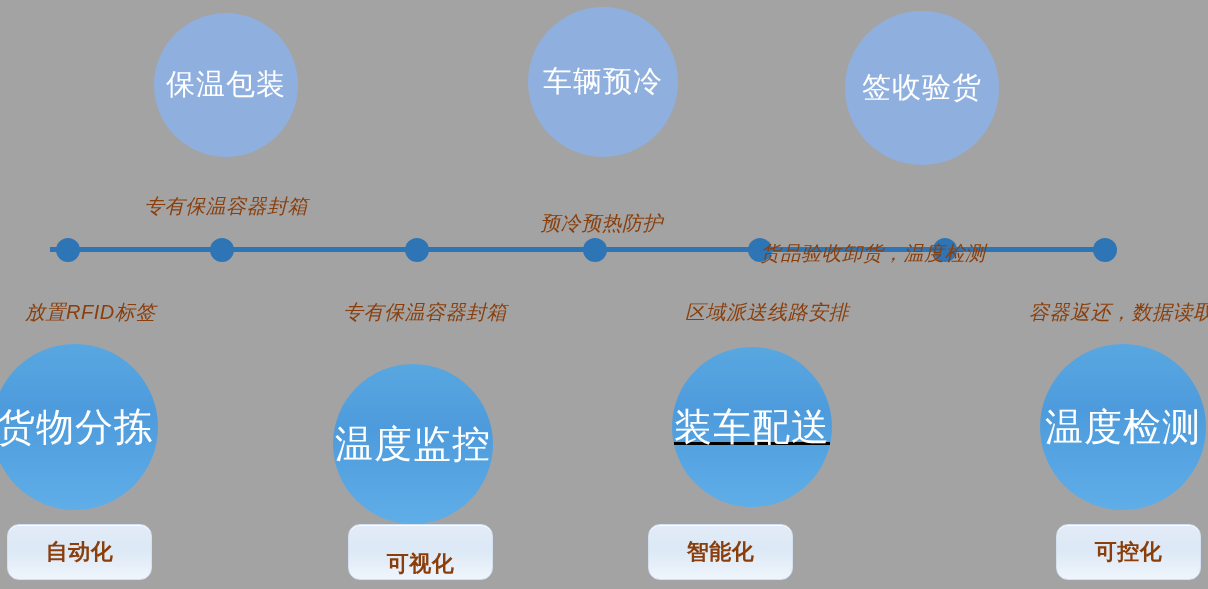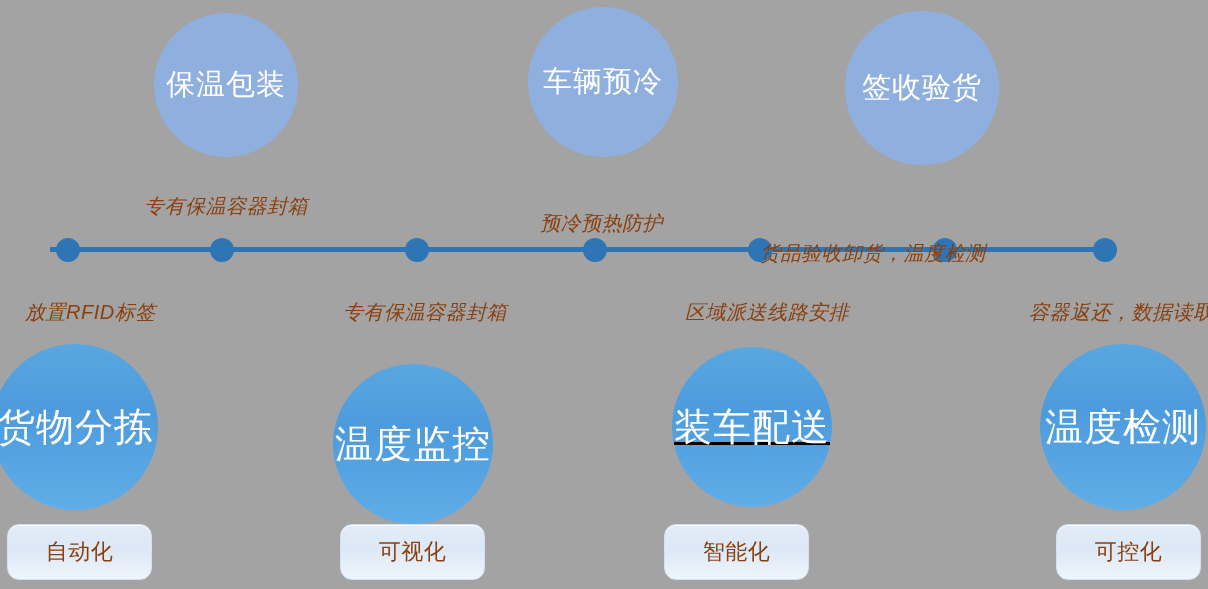--- a/index.html
+++ b/index.html
@@ -83,20 +83,21 @@
   .tag-box {
     position: absolute;
     height: 54px;
     border-radius: 12px;
     background: linear-gradient(180deg, #E3ECF8 0%, #DCE8F6 45%, #EFF5FC 100%);
     border: 1px solid #D3E0F0;
     box-shadow: inset 0 1px 0 rgba(255,255,255,0.85);
     display: flex;
     align-items: center;
     justify-content: center;
+    font-weight: bold;
   }
   .tag-box .tag-text {
     color: #8A3E0B;
     font-size: 22px;
     white-space: nowrap;
     letter-spacing: 0.5px;
   }
 </style>
 </head>
 <body>
@@ -151,24 +152,24 @@
       <div class="caption" style="top: 299px; left: 25px;">放置RFID标签</div>
       <div class="caption" style="top: 299px; left: 343px;">专有保温容器封箱</div>
       <div class="caption" style="top: 299px; left: 685px; text-align: center;">区域派送线路安排</div>
       <div class="caption" style="top: 299px; left: 1011px; margin-left: 18px;">容器返还，数据读取</div>
     </div>
 
   <div id="tag-boxes">
       <div class="tag-box" style="left: 7px; top: 524px; width: 143px;">
         <span class="tag-text">自动化</span>
       </div>
-      <div class="tag-box" style="left: 340px; top: 524px; width: 143px;">
+      <div class="tag-box" style="left: 348px; top: 524px; width: 143px; align-items: flex-end;">
         <span class="tag-text">可视化</span>
       </div>
-      <div class="tag-box" style="left: 664px; top: 524px; width: 143px;">
+      <div class="tag-box" style="left: 648px; top: 524px; width: 143px;">
         <span class="tag-text">智能化</span>
       </div>
       <div class="tag-box" style="left: 1056px; top: 524px; width: 143px;">
         <span class="tag-text">可控化</span>
       </div>
     </div>
 
 </div>
 
 </body></html>

